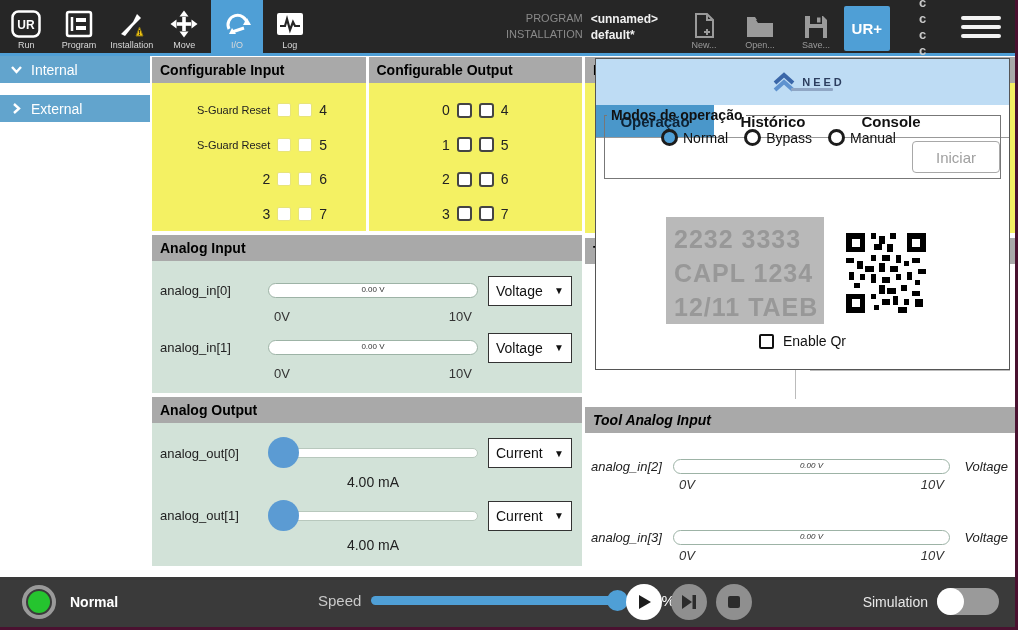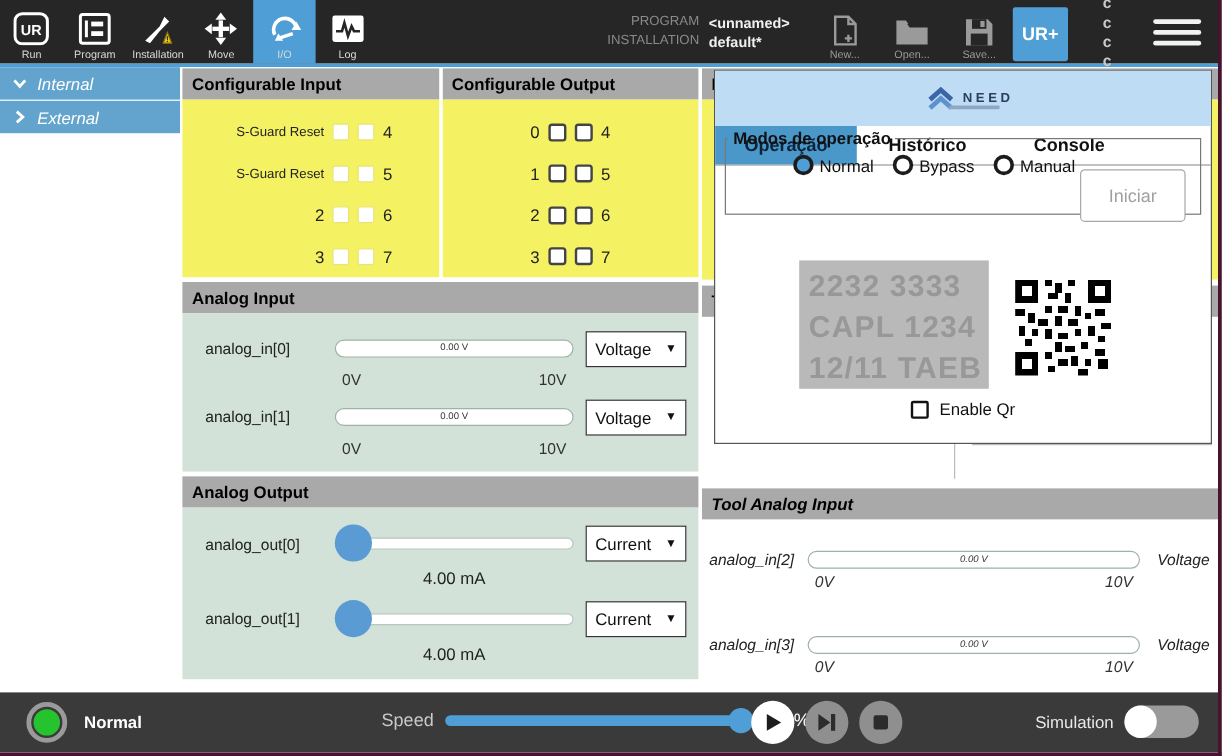--- a/index.html
+++ b/index.html
@@ -29,40 +29,40 @@
   .ccgrid { margin:0 14px 0 16px; color:#c9c9c9; font-size:13px; font-weight:bold; line-height:16px;
             letter-spacing:8px; text-align:center; }
   .burger { width:40px; margin-right:14px; display:flex; flex-direction:column; gap:5px; cursor:pointer; }
   .burger div { height:4px; background:#f2f2f2; border-radius:2px; }
   .blue-line { height:3px; background:#4f9fd6; }
 
   
   .content { position:relative; display:flex; height:521px; background:#fff; }
   .sidebar { width:150px; background:#fff; flex-shrink:0; }
   .side-item { height:27px; background:#62a4cd; color:#fff; font-size:14px; display:flex;
-               align-items:center; gap:8px; padding-left:10px; margin-bottom:1px; cursor:pointer;font-style:italic; }
+               align-items:center; gap:8px; padding-left:10px; margin-bottom:12px; cursor:pointer; }
   .side-item.child { background:#c6e1f3; color:#000; font-weight:bold; margin-left:12px; padding-left:38px; }
   .main { position:relative; flex:1; }
   .sec-head { height:26px; background:#a9a9a9; color:#000; font-weight:bold; font-size:14px;
               display:flex; align-items:center; padding-left:8px; }
 
   
   .main-left { position:absolute; left:2px; top:1px; width:430px; }
   .cfg-row { display:flex; gap:3px; }
   .cfg-sec { flex:1; }
   .cfg-body { background:#f4f163; height:148px; padding-top:10px; display:flex; flex-direction:column;
               justify-content:space-around; }
   .ci-row { display:flex; align-items:center; justify-content:center; gap:7px; height:26px; }
   .ci-label { width:86px; text-align:right; font-size:11px; color:#222; }
   .ci-num { font-size:14px; color:#222; width:14px; }
   .cb-plain { width:14px; height:14px; background:#fff; border:1px solid #e8e47a; border-radius:2px; cursor:pointer; }
   .cb-border { width:15px; height:15px; background:#fff; border:2px solid #444; border-radius:3px; cursor:pointer; }
 
   .green-sec { margin-top:4px; }
-  .green-body { background:#d2e2d8; padding:10px 10px 8px 19px; display:flex; flex-direction:column;
+  .green-body { background:#d2e2d8; padding:10px 10px 8px 8px; display:flex; flex-direction:column;
                 justify-content:space-around; }
   .ai-body { height:132px; }
   .ao-body { height:143px; }
   .an-row { display:grid; grid-template-columns:98px 1fr 84px; align-items:center; column-gap:10px; }
   .an-name { font-size:13px; color:#222; }
   .meter { position:relative; height:15px; background:#fff; border:1px solid #9db3a6; border-radius:8px; }
   .meter .val { position:absolute; left:0; right:0; top:1px; text-align:center; font-size:8px; color:#333; }
   .minmax { grid-column:2; display:flex; justify-content:space-between; font-size:13px; color:#333; padding:3px 6px 0; }
   .dropdown { height:30px; background:#fff; border:1px solid #333; display:flex; align-items:center;
               justify-content:space-between; padding:0 7px; font-size:14px; color:#111; cursor:pointer; }
@@ -96,21 +96,21 @@
   .dlg-tab { width:118px; display:flex; align-items:center; justify-content:center; font-size:15px;
              font-weight:bold; color:#111; cursor:pointer; }
   .dlg-tab.active { background:#4a97ca; color:#0d2235; }
   .modes-box { position:absolute; left:8px; right:8px; top:48px; height:72px; border:1px solid #777; }
   .modes-box legend { font-size:14px; font-weight:bold; color:#111; padding:0 4px; margin-left:2px; }
   .radio-row { display:flex; align-items:center; gap:16px; margin:6px 0 0 56px; }
   .radio-item { display:flex; align-items:center; gap:5px; cursor:pointer; }
   .radio { width:17px; height:17px; border:3px solid #1c1c1c; border-radius:50%; background:#fff; }
   .radio.sel { background:#4f9fd6; }
   .radio-lbl { font-size:14px; color:#111; }
-  .start-btn { position:absolute; right:12px; top:18px; width:88px; height:44px; background:#fff;
+  .start-btn { position:absolute; right:0; top:18px; width:88px; height:32px; background:#fff;
                border:1px solid #a8a8a8; border-radius:4px; color:#a0a0a0; font-size:15px; cursor:pointer; }
   .disp-box { position:absolute; left:70px; top:158px; width:158px; height:107px; background:#b9b9b9;
               padding:5px 0 0 8px; }
   .disp-line { font-size:25px; font-weight:bold; color:#989898; line-height:34px; letter-spacing:1px;
                white-space:nowrap; }
   .qr { position:absolute; left:250px; top:174px; width:80px; height:80px; }
   .enableqr-row { position:absolute; left:0; right:0; top:274px; display:flex; align-items:center;
                   justify-content:center; gap:9px; }
   .cb-dlg { width:15px; height:15px; background:#fff; border:2px solid #111; border-radius:2px; cursor:pointer; }
   .enableqr-lbl { font-size:14px; color:#111; }

